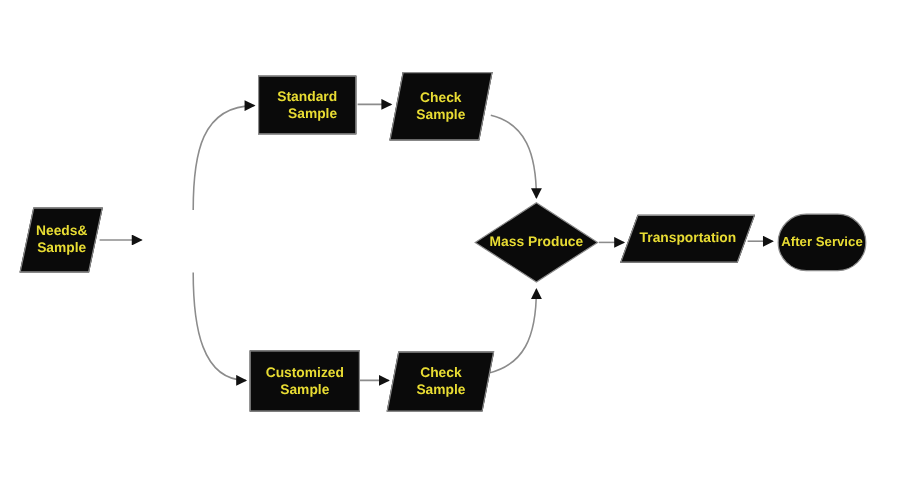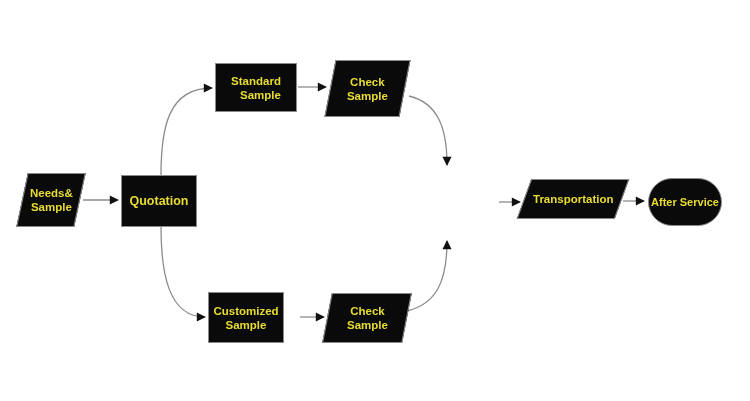--- a/index.html
+++ b/index.html
@@ -40,21 +40,21 @@
   #n-needs-sample        { left: 22px;  top: 173px; width: 58px;  height: 54px; transform: skewX(-12deg); }
   #n-needs-sample .label { transform: skewX(12deg); }
 
   #n-quotation           { left: 121px; top: 175px; width: 76px;  height: 52px; font-size: 12.5px; }
 
   #n-standard-sample     { left: 215px; top: 63px;  width: 82px;  height: 49px; text-align: right; }
 
   #n-check-sample-top    { left: 330px; top: 60px;  width: 75px;  height: 57px; transform: skewX(-11deg); }
   #n-check-sample-top .label { transform: skewX(11deg); }
 
-  #n-customized-sample   { left: 208px; top: 292px; width: 76px;  height: 51px; }
+  #n-customized-sample   { left: 208px; top: 292px; width: 92px;  height: 51px; }
 
   #n-check-sample-bottom { left: 327px; top: 293px; width: 80px;  height: 50px; transform: skewX(-11deg); }
   #n-check-sample-bottom .label { transform: skewX(11deg); }
 
   #n-mass-produce        { left: 395px; top: 168px; width: 104px; height: 68px;
                            background: transparent; border: none; }
   #n-mass-produce svg    { position: absolute; left: 0; top: 0; }
   #n-mass-produce .label { position: relative; }
   #n-mass-produce polygon { fill: var(--node-fill, #0a0a0a); stroke: var(--node-border, #8a8a8a); }
 
@@ -85,26 +85,20 @@
     <path class="edge" d="M 623 201 L 644 201" marker-end="url(#arrow)"></path>
   </svg>
 
   <div class="node" id="n-needs-sample">
     <div class="label">
       <span>Needs&amp;</span>
       <span>Sample</span>
     </div>
   </div>
 
-  <div class="node" id="n-quotation">
-    <div class="label">
-      <span>Quotation</span>
-
-    </div>
-  </div>
 
   <div class="node" id="n-standard-sample">
     <div class="label">
       <span>Standard</span>
       <span>Sample</span>
     </div>
   </div>
 
   <div class="node" id="n-check-sample-top">
     <div class="label">
@@ -120,20 +114,29 @@
     </div>
   </div>
 
   <div class="node" id="n-check-sample-bottom">
     <div class="label">
       <span>Check</span>
       <span>Sample</span>
     </div>
   </div>
 
+  <div class="node" id="n-mass-produce">
+    <svg width="104" height="68">
+      <polygon points="52,1 103,34 52,67 1,34"></polygon>
+    </svg>
+    <div class="label">
+      <span>Mass Produce</span>
+
+    </div>
+  </div>
 
   <div class="node" id="n-transportation">
     <div class="label">
       <span>Transportation</span>
 
     </div>
   </div>
 
   <div class="node" id="n-after-service">
     <div class="label">

